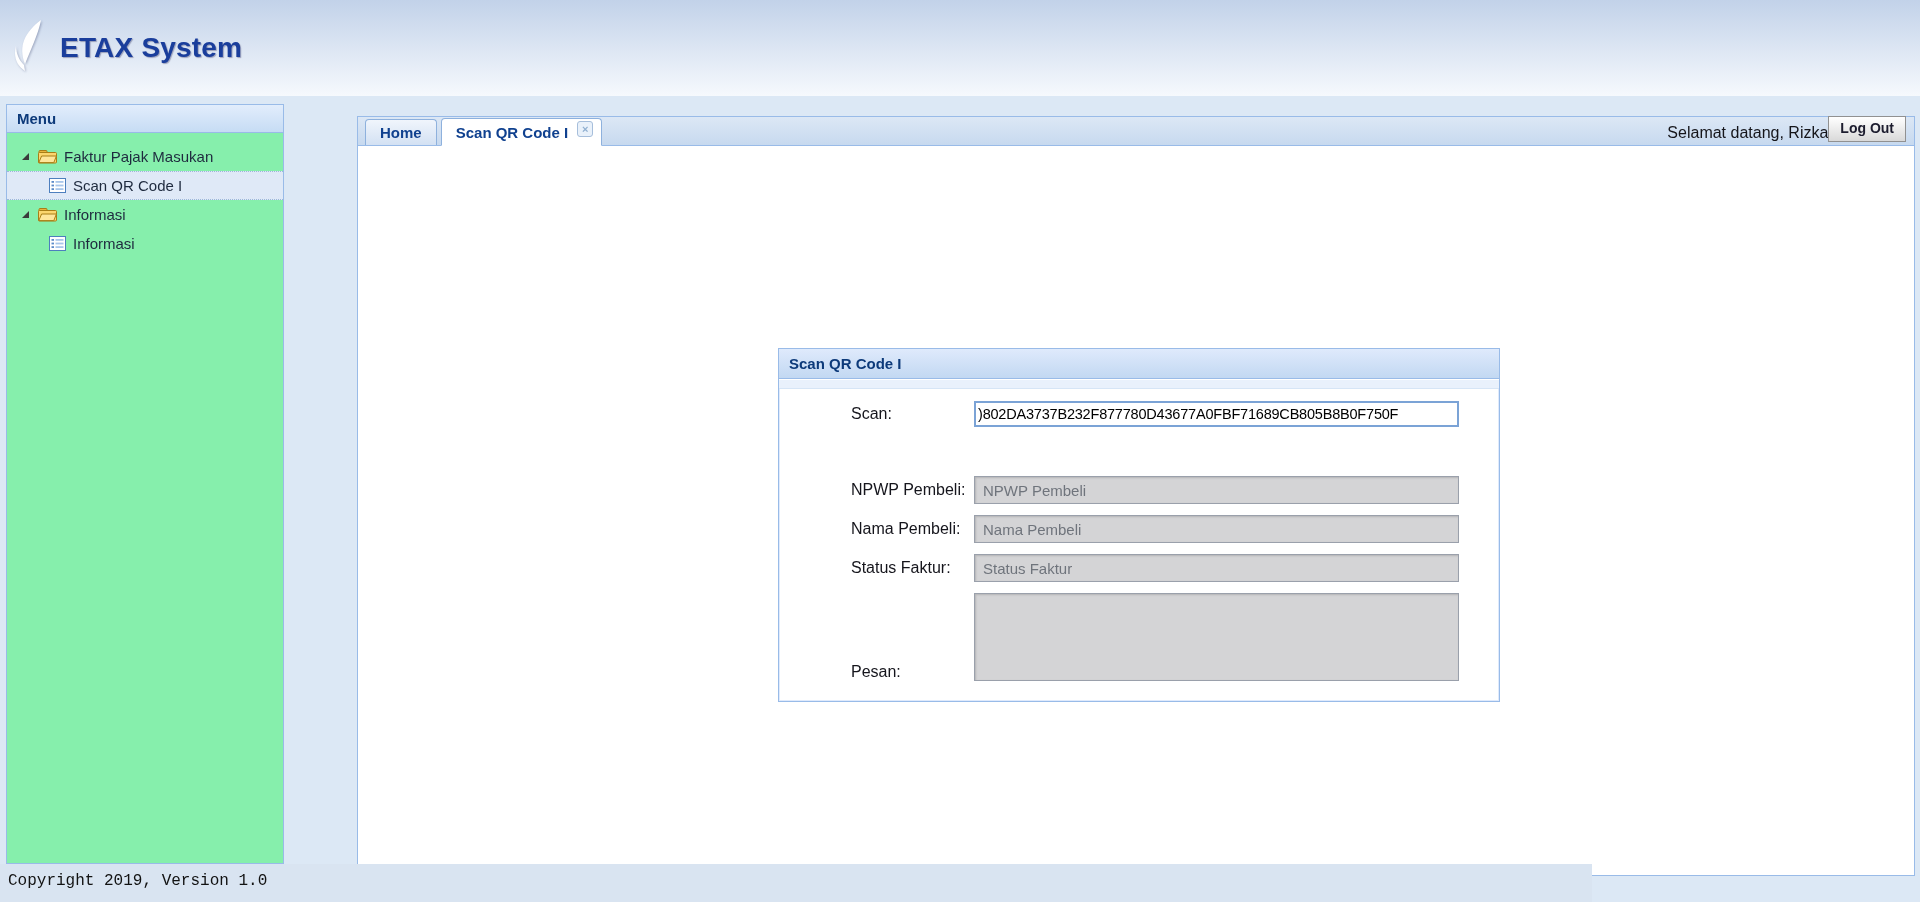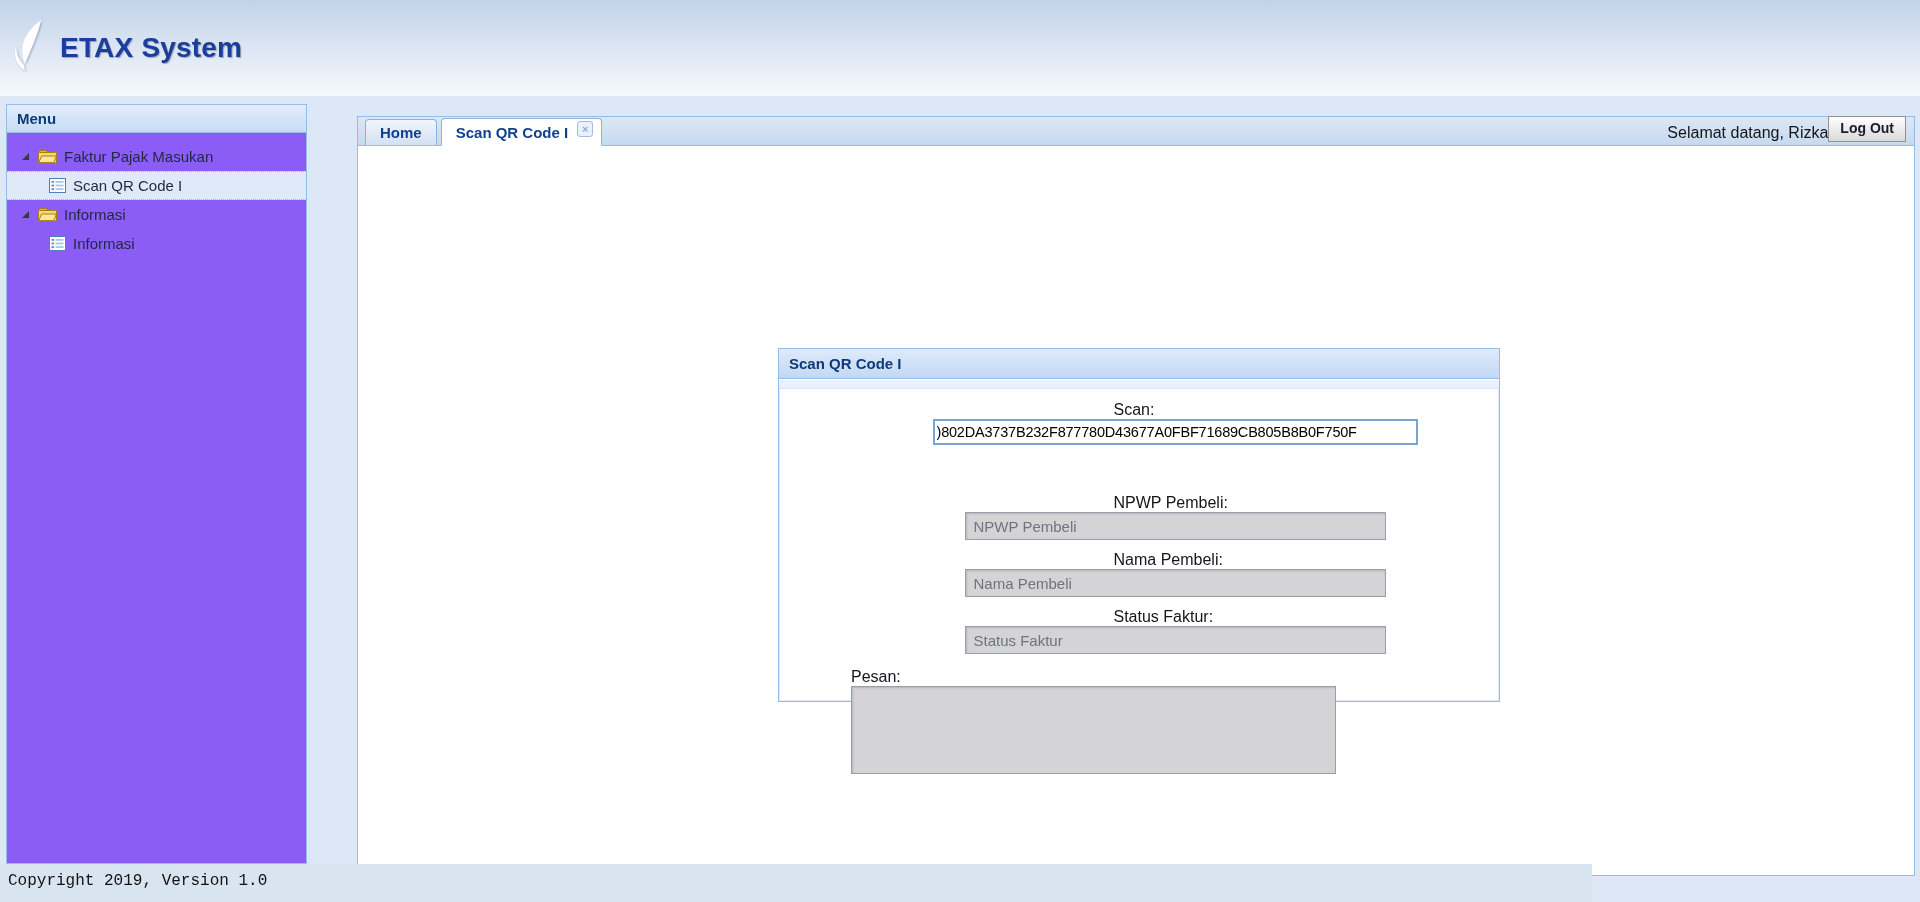--- a/index.html
+++ b/index.html
@@ -10,22 +10,22 @@
 
   
   .banner { position:absolute; left:0; top:0; width:1920px; height:96px;
             background:linear-gradient(#c2d2e9, #f6f9fd);
             display:flex; align-items:center; padding-left:12px; gap:12px; }
   .logo-swoosh { filter: drop-shadow(1px 1px 1px rgba(20,30,80,.3)); }
   .app-title { font-size:28px; font-weight:bold; color:#1a3e9c;
                text-shadow:1px 1px 1px rgba(30,30,80,.35); letter-spacing:.2px; }
 
   
-  .sidebar { position:absolute; left:6px; top:104px; width:301px; height:760px;
-             background:#8b5cf6; border:1px solid #99bbe8; }
+  .sidebar { position:absolute; left:6px; top:104px; width:278px; height:760px;
+             background:#86efac; border:1px solid #99bbe8; }
   .sidebar-header { height:28px; background:linear-gradient(#e2edfc,#c6dcf4);
                     border-bottom:1px solid #99bbe8; display:flex; align-items:center;
                     padding-left:10px; font-size:15px; font-weight:bold; color:#0d3a7a; }
   .tree { padding-top:9px; }
   .tree-row { height:29px; display:flex; align-items:center; gap:7px; padding-left:15px;
               font-size:15px; color:#1e2a3e; cursor:default;
               border-top:1px solid transparent; border-bottom:1px solid transparent; }
   .tree-row.child { padding-left:42px; }
   .tree-row.selected { background:#dfe9f7; border-top:1px dotted #9db7da; border-bottom:1px dotted #9db7da; }
   .caret { width:0; height:0; border-left:7px solid transparent; border-bottom:7px solid #3a3a3a;
@@ -58,32 +58,32 @@
   
   .scan-panel { position:absolute; left:420px; top:202px; width:722px; height:354px;
                 background:#fff; border:1px solid #99bbe8;
                 box-shadow:0 0 0 1px #dfeafc inset; }
   .scan-panel-header { height:30px; background:linear-gradient(#dfeafc,#c2d8f2);
                        border-bottom:1px solid #99bbe8; display:flex; align-items:center;
                        padding-left:10px; font-size:15px; font-weight:bold; color:#0d3a7a; }
   .scan-panel-sub { height:10px; background:#e9f1fc; border-bottom:1px solid #d6e5f6;
                     box-shadow:inset 0 1px 0 #fff; }
   .scan-form { padding:12px 0 0 72px; }
-  .frow { display:flex; align-items:center; margin-bottom:11px;flex-direction:column; }
+  .frow { display:flex; align-items:center; margin-bottom:11px; }
   .flabel { width:123px; font-size:16px; color:#15151c; flex:0 0 auto; }
   .scan-row { margin-bottom:49px; }
   .scan-input { width:485px; height:26px; border:2px solid #7ba3d6; background:#fff;
                 font-family:"Liberation Sans", sans-serif; font-size:14.5px; color:#000;
                 padding:0 2px; letter-spacing:-0.2px; }
-  .gray-input { width:421px; height:28px; border:1px solid #9aa0ab; background:#d4d4d6;
+  .gray-input { width:485px; height:28px; border:1px solid #9aa0ab; background:#d4d4d6;
                 box-shadow:inset 1px 1px 2px rgba(0,0,0,.15);
                 font-family:"Liberation Sans", sans-serif; font-size:15px; color:#3c3c40;
                 padding:0 8px; }
   .gray-input::placeholder { color:#6f747c; opacity:1; }
-  .pesan-row { align-items:flex-start; }
+  .pesan-row { align-items:flex-end; }
   .pesan-row .flabel { margin-top:3px; }
   .pesan-area { width:485px; height:88px; border:1px solid #9aa0ab; background:#d4d4d6;
                 box-shadow:inset 1px 1px 2px rgba(0,0,0,.15); resize:none; }
 
   
   .footer { position:absolute; left:0; top:864px; width:1592px; height:38px;
             background:#d9e4f1; font-size:16px; color:#121212; padding:8px 0 0 8px;font-family:Liberation Mono, monospace; }
 </style>
 </head>
 <body>

